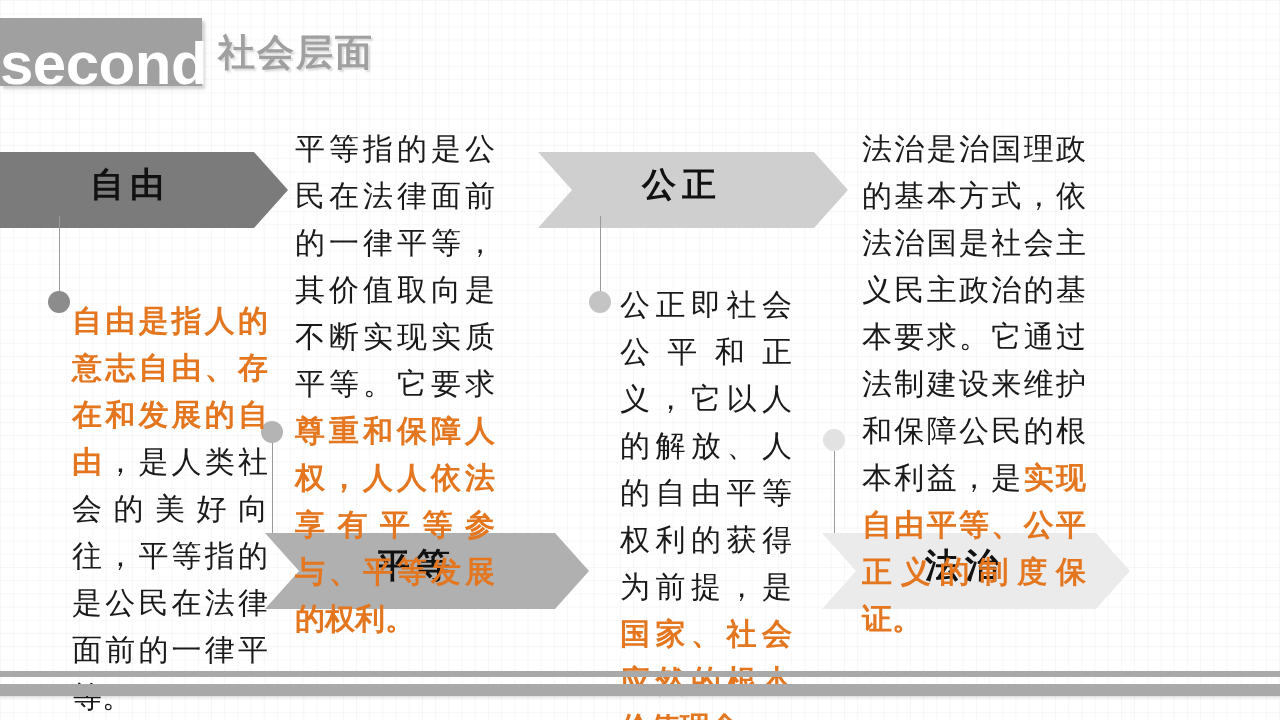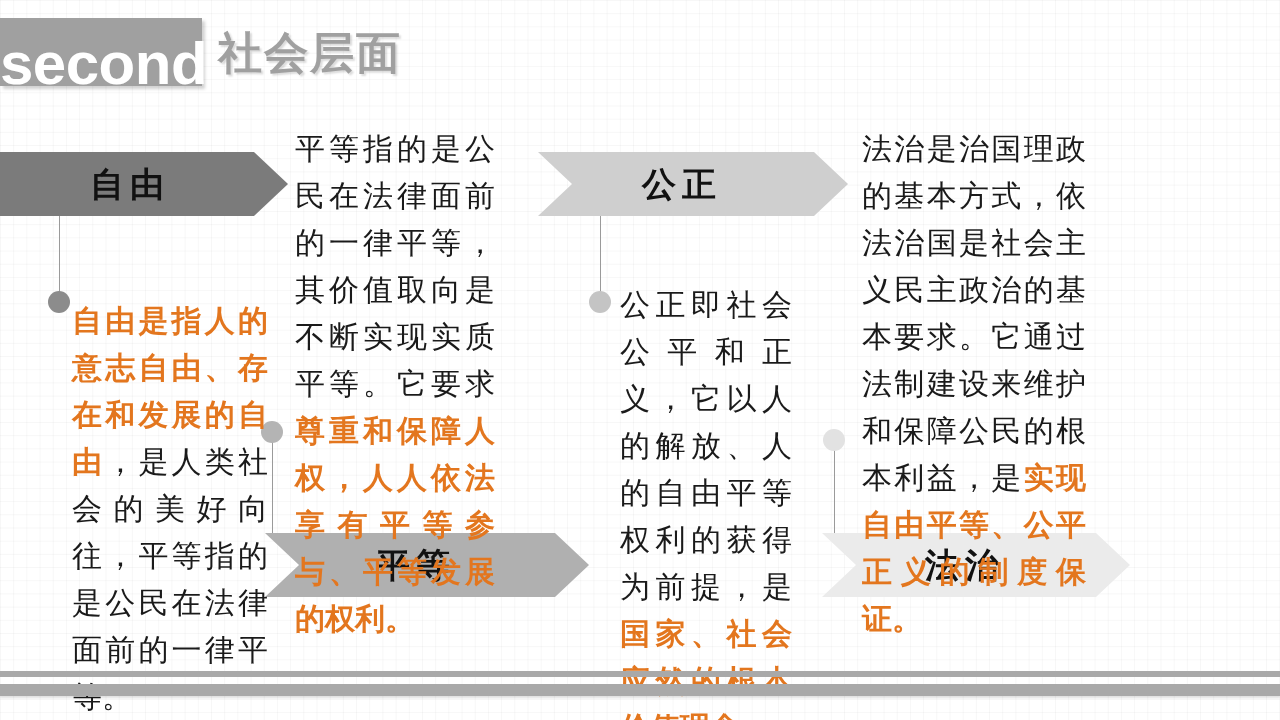--- a/index.html
+++ b/index.html
@@ -56,31 +56,31 @@
     white-space: nowrap;
     margin-top: 12px;
   }
   #header-subtitle {
     position: absolute;
     left: 218px;
     top: 0;
     height: 68px;
     line-height: 70px;
     color: #a0a0a0;
-    font-size: 44px;
+    font-size: 37px;
     font-weight: bold;
     letter-spacing: 2px;
     white-space: nowrap;
     text-shadow: 2px 2px 2px rgba(0,0,0,0.14);
   }
 
   
   .chevron {
     position: absolute;
-    height: 64px;
+    height: 76px;
     line-height: 64px;
     color: #111111;
     font-size: 34px;
     font-weight: bold;
     letter-spacing: 6px;
     text-align: center;
     box-sizing: border-box;
     white-space: nowrap;
   }
   .chev-notched {

